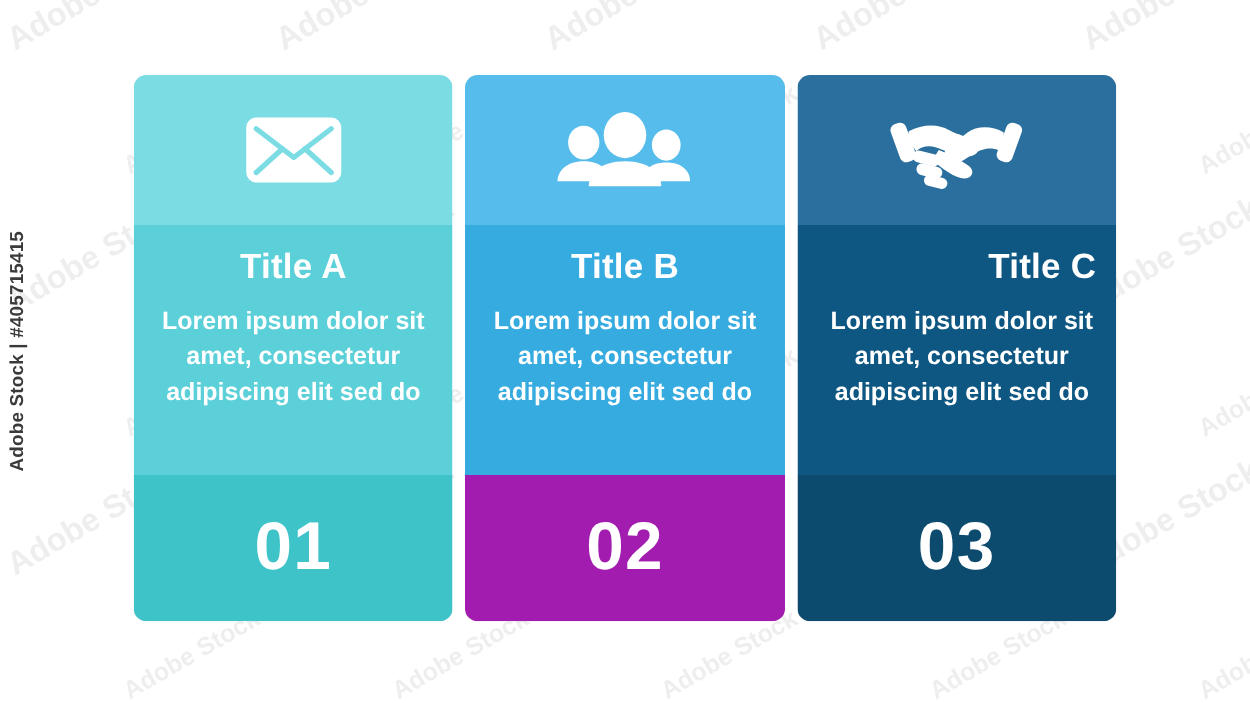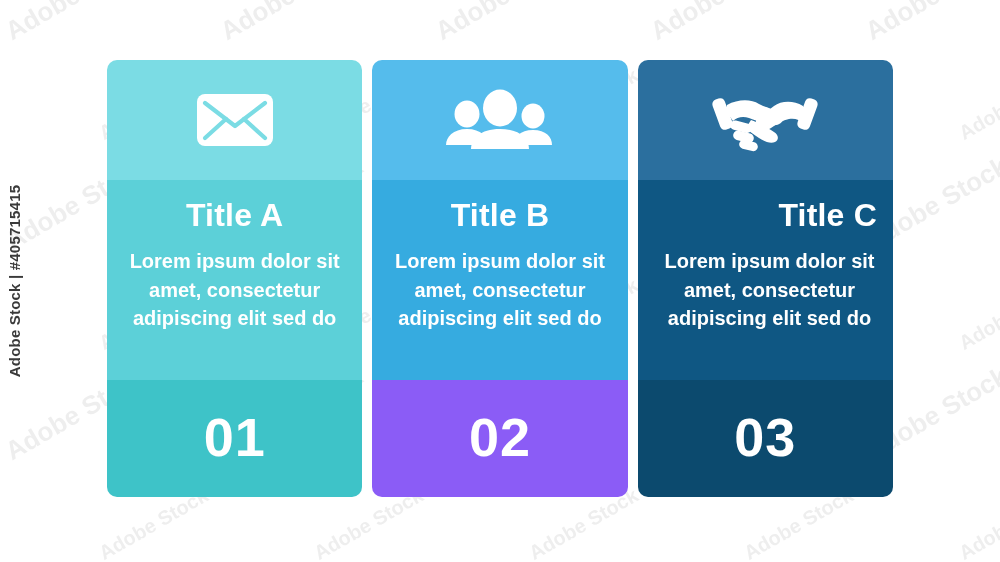--- a/index.html
+++ b/index.html
@@ -89,21 +89,21 @@
   }
 
   .band-num {
     flex: 1 1 auto;
     display: flex;
     align-items: center;
     justify-content: center;
   }
 
   .card-title {
-    font-size: 32px;
+    font-size: 28px;
     font-weight: 700;
     color: #ffffff;
     letter-spacing: 0.2px;
     line-height: 1.1;
     text-align: center;
     margin-bottom: 14px;
   }
 
   .card-desc {
     font-size: 20px;
@@ -206,21 +206,21 @@
               <ellipse cx="55" cy="19" rx="17" ry="18.5"></ellipse>
               <path d="M55 40 C35 40 26 50 26 60 L84 60 C84 50 75 40 55 40 Z"></path>
             </g>
           </svg>
         </span>
       </div>
       <div class="band-body" style="background: rgb(54, 171, 224);">
         <div class="card-title">Title B</div>
         <div class="card-desc">Lorem ipsum dolor sit amet, consectetur adipiscing elit sed do</div>
       </div>
-      <div class="band-num" style="background: #8b5cf6;">
+      <div class="band-num" style="background: #a21caf;">
         <div class="card-num">02</div>
       </div>
     </div>
 
     <div class="card">
       <div class="band-icon" style="background: rgb(43, 111, 158);">
         <span class="icon-wrap">
           <svg width="104" height="66" viewBox="0 0 104 66" aria-hidden="true">
             <g fill="#ffffff">
 

